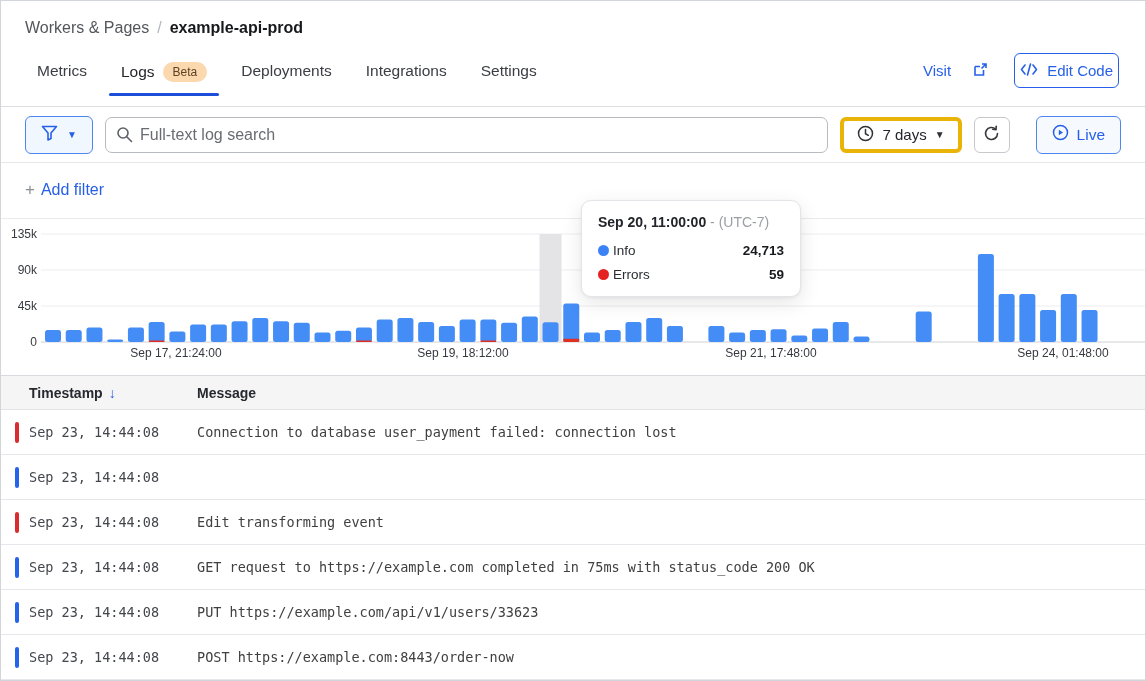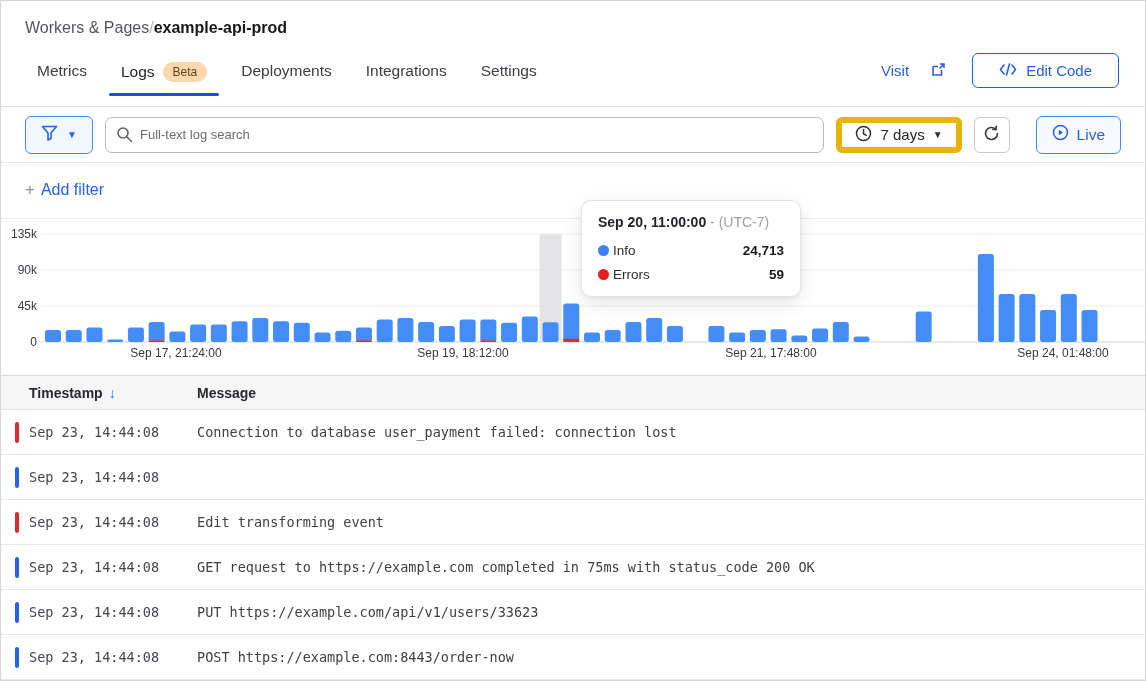--- a/index.html
+++ b/index.html
@@ -5,21 +5,21 @@
   * { margin:0; padding:0; box-sizing:border-box; }
   html,body { background:#eef0f2; }
   body { font-family:"Liberation Sans", sans-serif; }
   .page {
     position:relative; width:1146px; height:681px; margin:0 auto;
     background:#fff; border:1px solid #d2d5d9; overflow:hidden;
     color:#1e2126;
   }
   
   .header { padding:18px 26px 0 24px; }
-  .breadcrumb { font-size:16px; display:flex; align-items:center; }
+  .breadcrumb { font-size:16px; display:flex; align-items:center; gap:8px; }
   .bc-section { color:#53565c; }
   .bc-sep { color:#b3b6ba; }
   .bc-page { color:#17181a; font-weight:bold; }
   .tabs-row { display:flex; align-items:center; margin-top:16px; }
   .tabs { display:flex; align-items:flex-start; gap:10px; }
   .tab {
     background:none; border:none; cursor:pointer; font-family:inherit;
     font-size:15.5px; color:#3a3d43; padding:8px 12px 14px 12px; position:relative;
     display:flex; align-items:center; gap:8px;
   }
@@ -32,43 +32,43 @@
     background:#fbd8ae; color:#5d4226; font-size:12px; padding:3px 10px;
     border-radius:999px; font-weight:400;
   }
   .header-actions { margin-left:auto; display:flex; align-items:center; gap:26px; padding-bottom:8px; }
   .visit-link {
     background:none; border:none; cursor:pointer; font-family:inherit;
     color:#2760e8; font-size:15px; display:flex; align-items:center; gap:22px;
   }
   .btn-edit-code {
     background:#fff; border:1px solid #2760e8; color:#2760e8; cursor:pointer;
-    font-family:inherit; font-size:15px; border-radius:6px; padding:8px 26px;
+    font-family:inherit; font-size:15px; border-radius:6px; padding:8px 5px;
     display:flex; align-items:center; gap:9px;
   }
   .header-divider { border:none; border-top:1px solid #dcdee1; margin-top:10px; }
   
   .toolbar {
     display:flex; align-items:center; gap:12px; padding:10px 24px;
     border-bottom:1px solid #e6e7e9; height:56px;
   }
   .btn-filter {
     background:#f0f7ff; border:1px solid #4d86ee; border-radius:6px; cursor:pointer;
     height:38px; width:68px; display:flex; align-items:center; justify-content:center; gap:9px;
   }
   .search-wrap { flex:1; position:relative; height:36px; }
   .search-wrap .search-icon { position:absolute; left:11px; top:9px; }
   .search-input {
     width:100%; height:36px; border:1px solid #b7babe; border-radius:7px;
-    padding:0 12px 0 34px; font-family:inherit; font-size:13px; color:#24262b;
+    padding:0 12px 0 34px; font-family:inherit; font-size:16px; color:#24262b;
     outline:none; background:#fff;
   }
   .search-input::placeholder { color:#686c72; }
   .btn-timerange {
-    background:#fff; border:6px solid #eab308; border-radius:6px; cursor:pointer;
+    background:#fff; border:4px solid #eab308; border-radius:6px; cursor:pointer;
     height:36px; padding:0 13px; display:flex; align-items:center; gap:8px;
     font-family:inherit; font-size:15px; color:#24262b;
   }
   .btn-refresh {
     background:#fff; border:1px solid #c6c8cc; border-radius:6px; cursor:pointer;
     height:36px; width:36px; display:flex; align-items:center; justify-content:center;
   }
   .btn-live {
     background:#f6faff; border:1px solid #4d86ee; border-radius:6px; cursor:pointer;
     height:38px; padding:0 15px; display:flex; align-items:center; gap:8px;

